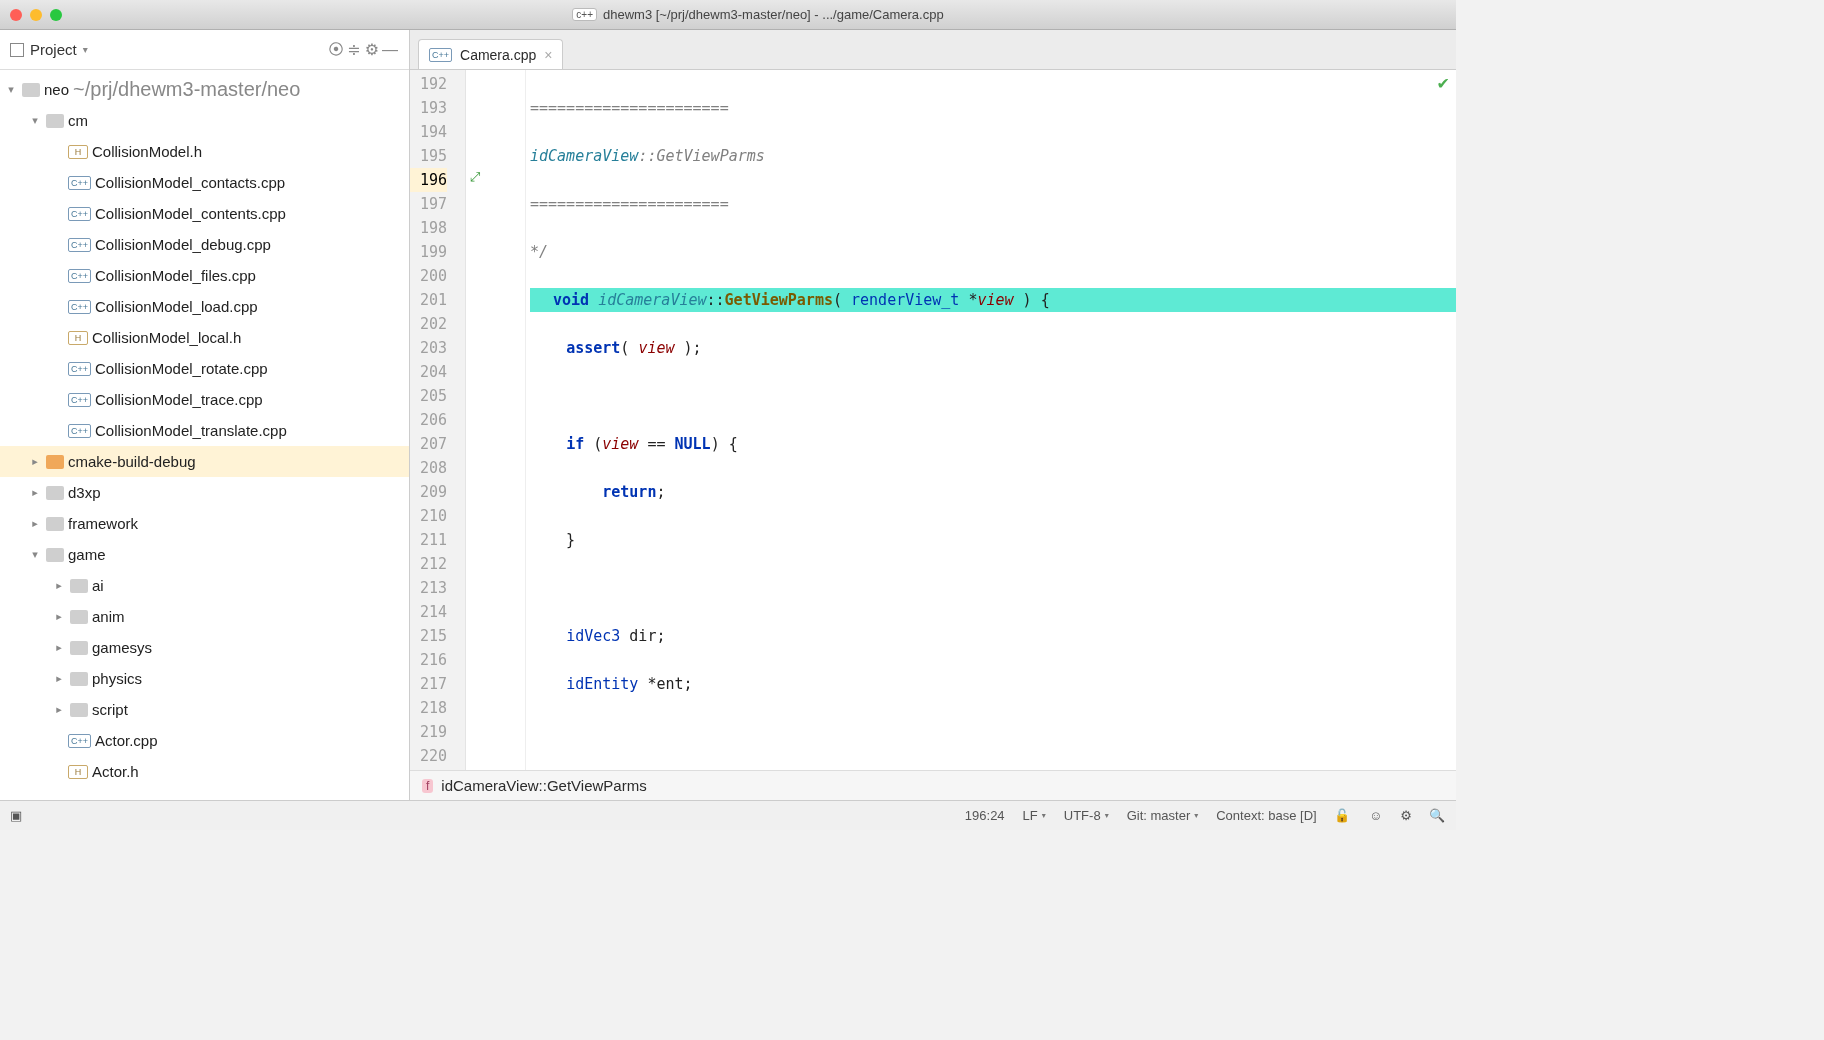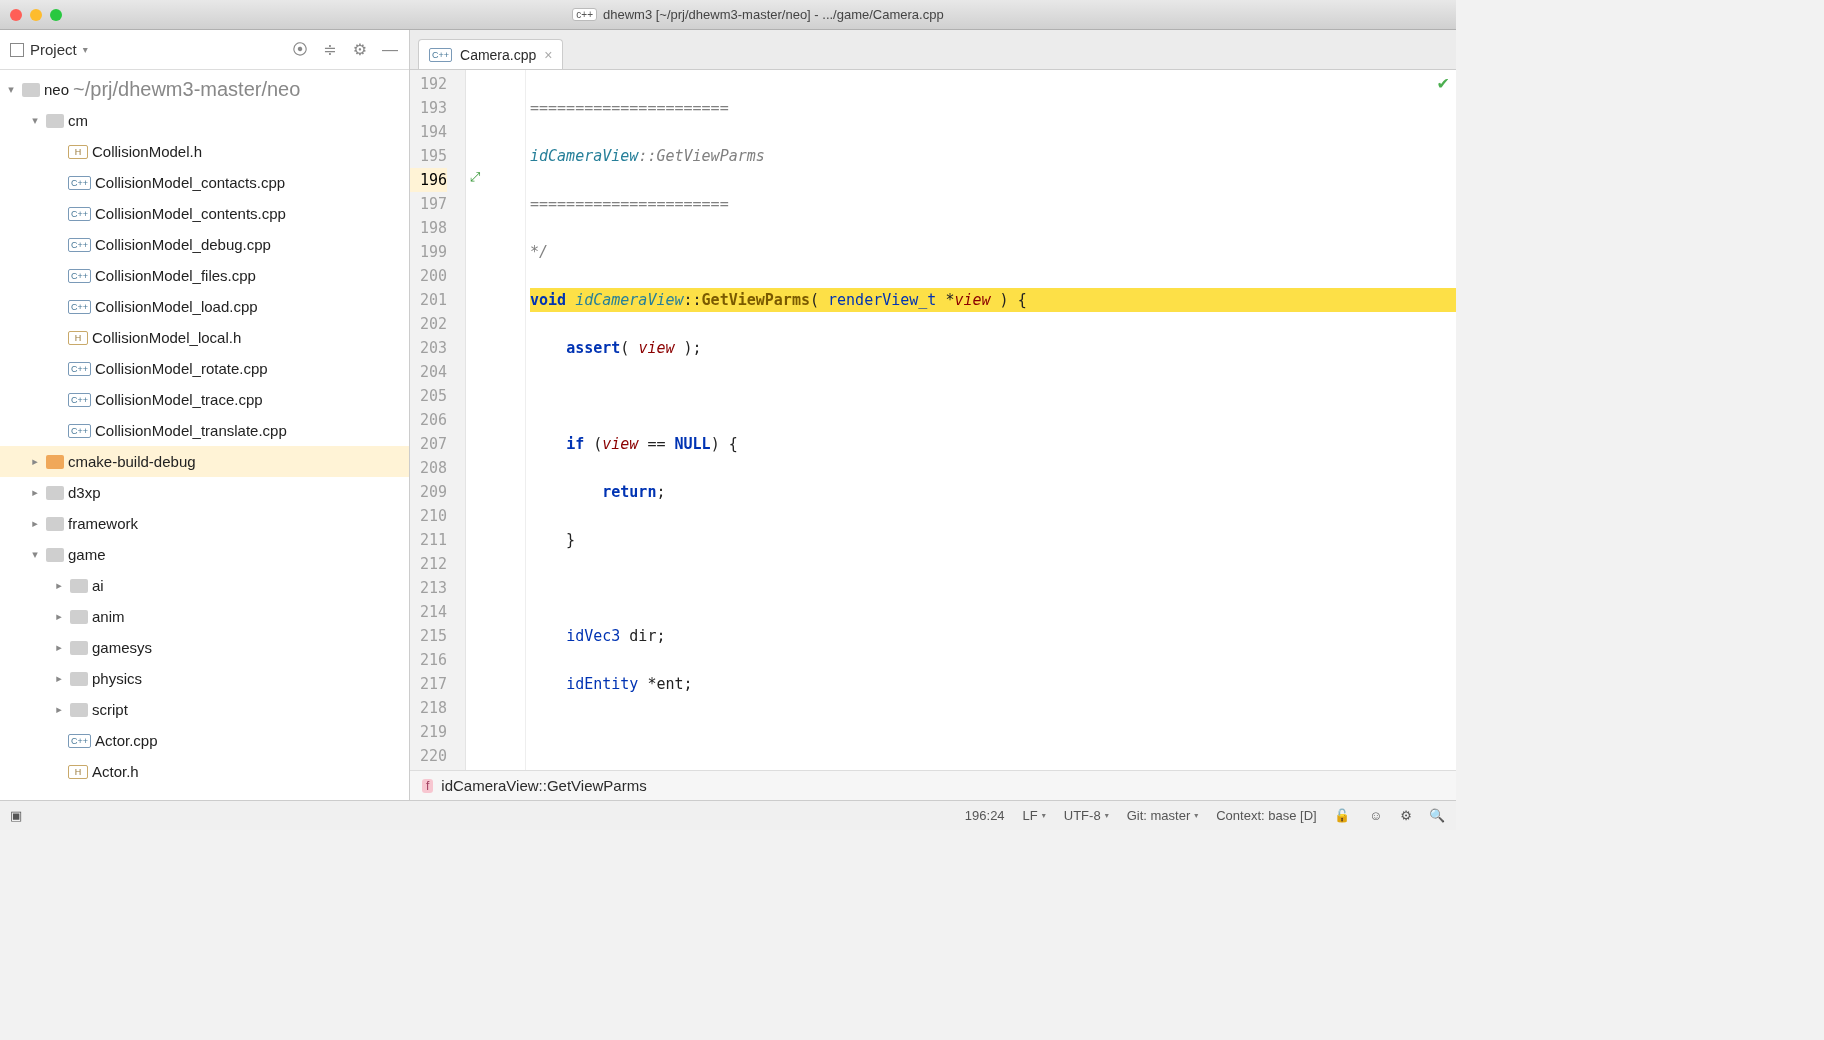--- a/index.html
+++ b/index.html
@@ -5,21 +5,21 @@
 * { box-sizing: border-box; margin: 0; padding: 0; }
 body { font-family: -apple-system, BlinkMacSystemFont, "Segoe UI", sans-serif; font-size: 13px; background: #f2f2f2; color: #2b2b2b; overflow: hidden; width: 1456px; height: 830px; }
 .titlebar { height: 30px; background: linear-gradient(#e8e8e8,#d0d0d0); display:flex; align-items:center; padding:0 10px; gap:8px; border-bottom:1px solid #b0b0b0;}
 .traffic { display:flex; gap:8px; }
 .dot { width:12px; height:12px; border-radius:50%; }
 .dot.red{background:#ff5f57;} .dot.yellow{background:#febc2e;} .dot.green{background:#28c840;}
 .title-center{flex:1; text-align:center; display:flex; align-items:center; justify-content:center; gap:6px; color:#444;}
 .file-badge{background:#fff; border:1px solid #bbb; border-radius:3px; padding:0 3px; font-size:10px; color:#555;}
 .app-content{display:flex; height:770px;}
 .sidebar{width:410px; background:#fff; border-right:1px solid #ccc; display:flex; flex-direction:column;}
-.toolbar{height:40px; border-bottom:1px solid #ddd; display:flex; align-items:center; padding:0 10px; gap:12px;}
+.toolbar{height:40px; border-bottom:1px solid #ddd; display:flex; align-items:center; padding:0 10px; }
 .proj-btn{display:flex; align-items:center; gap:6px; font-size:15px; color:#333;}
 .proj-icon{width:14px; height:14px; border:1px solid #888; background:#fff;}
 .tool-spacer{flex:1;}
 .icon-btn{width:18px; height:18px; color:#888; display:flex; align-items:center; justify-content:center; font-size:16px;}
 .tree{flex:1; overflow:auto; font-size:15px; padding-top:4px;}
 .tree-row{display:flex; align-items:center; height:31px; padding-left:0px; gap:4px; white-space:nowrap; cursor:default;}
 .tree-row.sel{background:#fff3d6;}
 .arrow{width:14px; text-align:center; color:#888; font-size:11px;}
 .folder{width:18px; height:14px; background:#cfcfcf; border-radius:2px; display:inline-block; position:relative;}
 .folder.orange{background:#f0a85a;}
@@ -37,21 +37,21 @@
 .gutter .hl{background:#fff3d6; color:#000000;}
 .marker-strip{width:60px; background:#fff; border-right:1px solid #eee; position:relative;}
 .marker{position:absolute; left:4px; width:14px; height:14px; color:#3c9a3c; font-size:13px;}
 .code{flex:1; font-family:Menlo,Consolas,monospace; font-size:15px; line-height:24px; padding:2px 0 0 4px; white-space:pre; color:#222; position:relative;}
 .kw{color:#0033b3; font-weight:bold;}
 .type{color:#0033b3;}
 .cls{color:#267f99; font-style:italic;}
 .method{color:#7a5a00; font-weight:bold;}
 .param{color:#8b0000; font-style:italic;}
 .comment{color:#808080; font-style:italic;}
-.code-line.hl{background:#fde047;}
+.code-line.hl{background:#5eead4;padding-left:23px;}
 .check{position:absolute; top:4px; right:6px; color:#4caf50; font-size:16px;}
 .breadcrumb{height:30px; border-top:1px solid #ddd; display:flex; align-items:center; padding:0 12px; gap:8px; background:#f6f6f6; font-size:15px;}
 .bc-badge{background:#f7c6d0; border-radius:3px; padding:0 4px; font-size:12px; color:#a04060;}
 .statusbar{height:30px; background:#f0f0f0; border-top:1px solid #ccc; display:flex; align-items:center; padding:0 10px; gap:18px; font-size:13px; color:#555;}
 .status-spacer{flex:1;}
 .sb-item{display:flex; align-items:center; gap:4px;}
 .caret{font-size:8px; color:#777;}
 </style>
 </head>
 <body>

